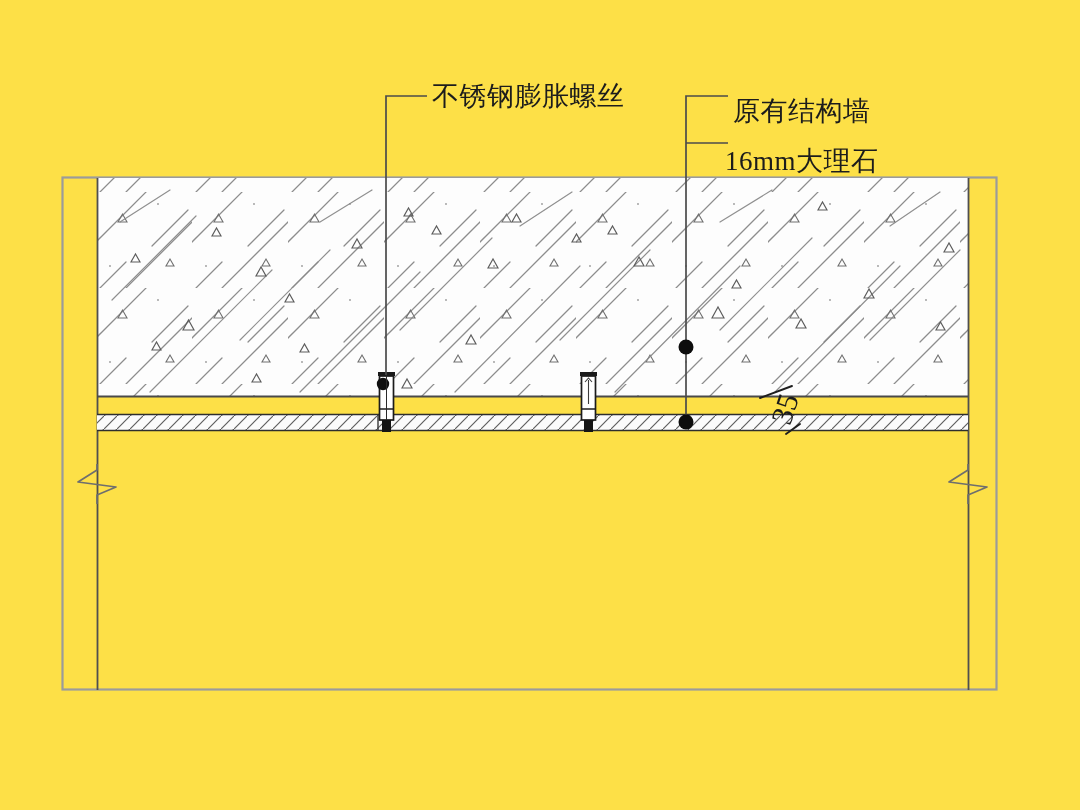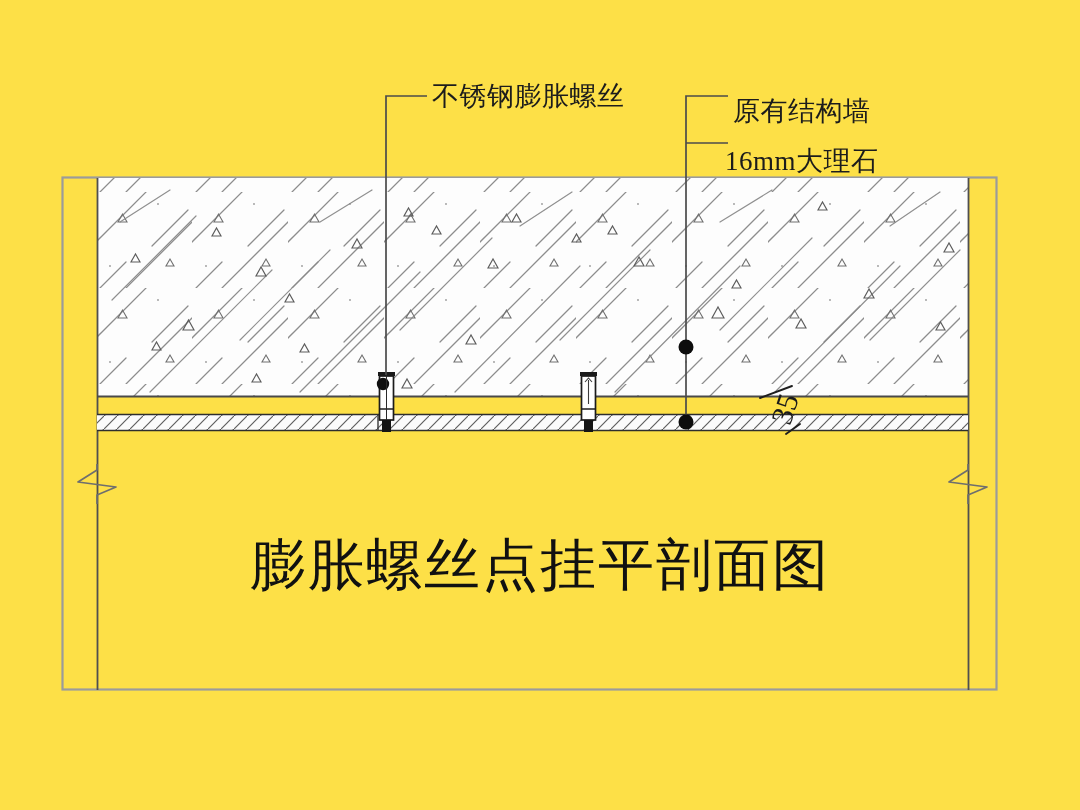--- a/index.html
+++ b/index.html
@@ -203,15 +203,14 @@
   </svg>
 
   <div class="anno-label" style="left:432px; top:83px;">不锈钢膨胀螺丝</div>
 
   <div class="anno-label" style="left:733px; top:98px;">原有结构墙</div>
 
   <div class="anno-label" style="left:725px; top:130px;margin-top:18px;">16mm大理石</div>
 
   <div id="dim-35">35</div>
 
-  <div id="title-text">膨胀螺丝点挂平剖面图</div>
 
 </div>
 
 </body></html>

